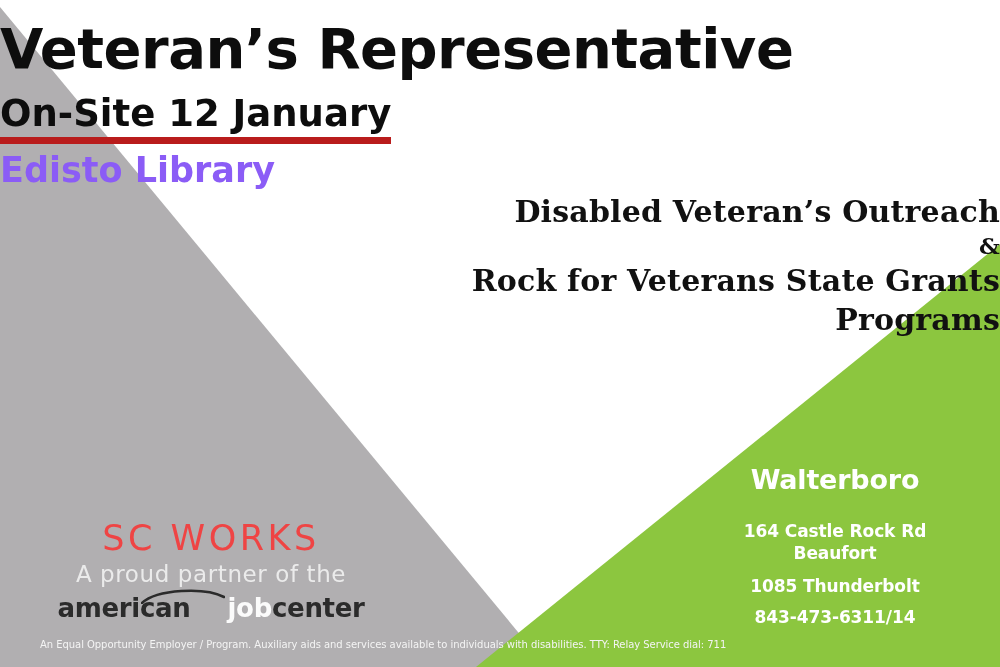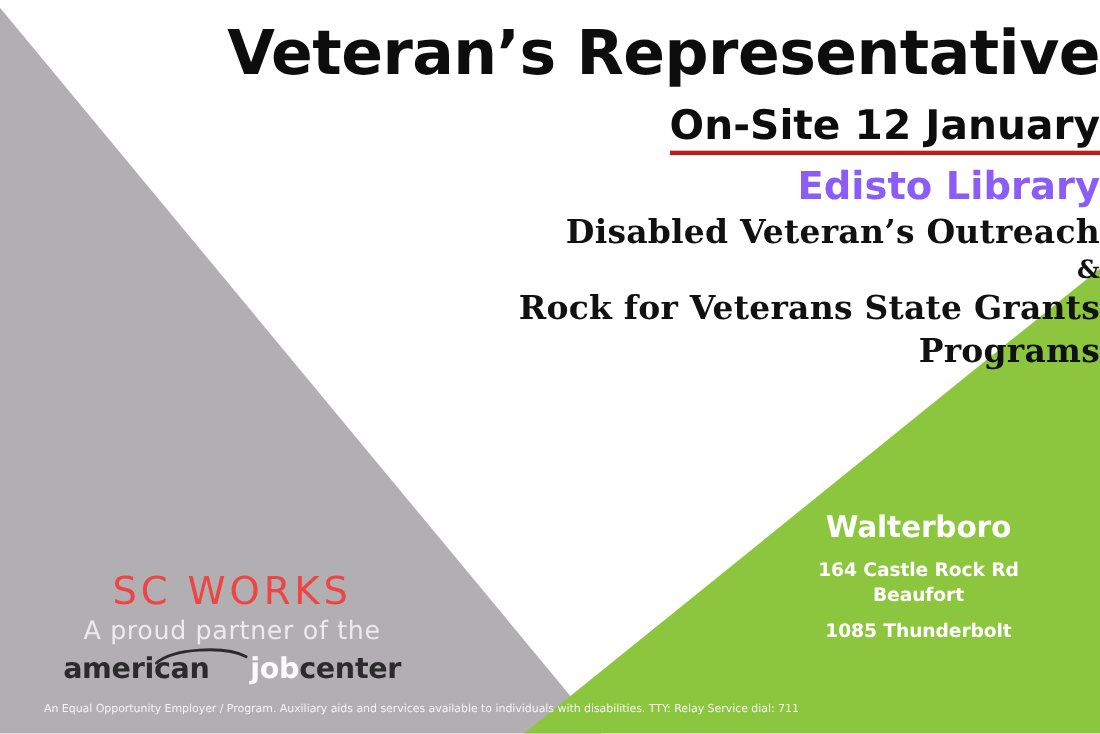--- a/index.html
+++ b/index.html
@@ -24,21 +24,21 @@
     z-index: 0;
   }
 
   
   .headings {
     position: absolute;
     left: 0;
     top: 0;
     width: 1000px;
     z-index: 3;
-    text-align: right;
+    text-align: left;
   }
   .title-main {
     margin: 0;
     padding-top: 21px;
     font-family: "DejaVu Sans", sans-serif;
     font-size: 56px;
     font-weight: bold;
     letter-spacing: -0.5px;
     line-height: 1.0;
     color: #0d0d0d;
@@ -46,21 +46,21 @@
   .title-sub {
     margin: 0;
     padding-top: 18px;
     font-family: "DejaVu Sans", sans-serif;
     font-size: 37px;
     font-weight: bold;
     line-height: 1.0;
     color: #0d0d0d;
   }
   .title-sub span.ul {
-    border-bottom: 4px solid #b91c1c;
+    border-bottom: 7px solid #b91c1c;
     padding-bottom: 2px;
   }
   .title-venue {
     margin: 0;
     padding-top: 21px;
     font-family: "DejaVu Sans", sans-serif;
     font-size: 35px;
     font-weight: bold;
     line-height: 1.0;
     color: #8b5cf6;
@@ -149,21 +149,21 @@
     color: #ffffff;
     font-family: "DejaVu Sans", sans-serif;
   }
   .contact .office {
     font-size: 27px;
     font-weight: bold;
     line-height: 1.0;
     letter-spacing: -0.2px;
   }
   .contact .addr {
-    margin-top: 16px;
+    margin-top: 28px;
     font-size: 17px;
     font-weight: bold;
     line-height: 1.28;
     letter-spacing: -0.1px;
   }
   .contact .addr.second { margin-top: 11px; }
   .contact .phone {
     margin-top: 12px;
     font-size: 17px;
     font-weight: bold;
@@ -225,17 +225,18 @@
 
   <div class="contact">
     <div class="office">Walterboro</div>
     <div class="addr">
       <div>164 Castle Rock Rd</div>
       <div>Beaufort</div>
     </div>
     <div class="addr second">
       <div>1085 Thunderbolt</div>
     </div>
+    <div class="phone">843-473-6311/14</div>
   </div>
 
   <div class="disclaimer">An Equal Opportunity Employer / Program. Auxiliary aids and services available to individuals with disabilities. TTY: Relay Service dial: 711</div>
 
 </div>
 
 </body></html>

